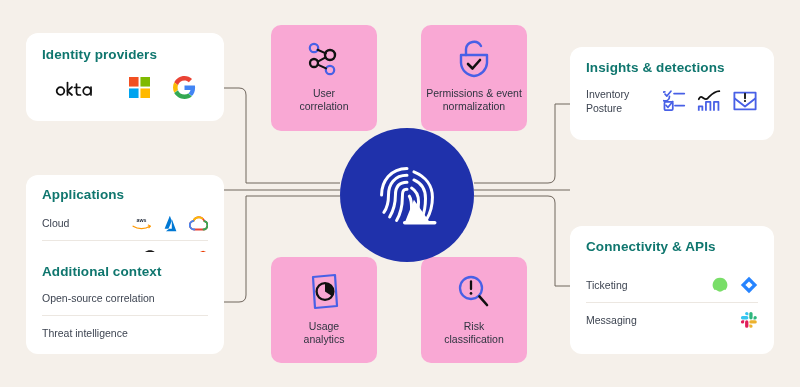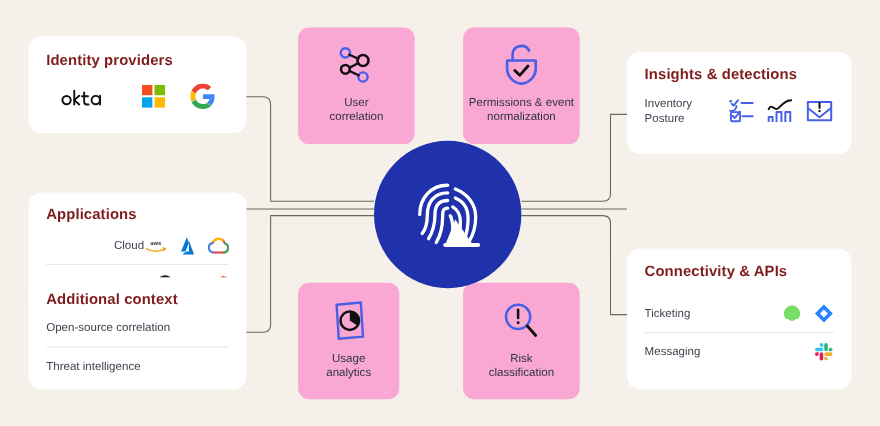--- a/index.html
+++ b/index.html
@@ -13,21 +13,21 @@
     position:relative;width:800px;height:387px;
     background:#f5f0ea;border-radius:14px;overflow:hidden;
   }
 
   
   .card{
     position:absolute;background:#ffffff;border-radius:12px;
     box-sizing:border-box;
   }
   .card-title{
-    color:#7f1d1d;font-size:13.5px;font-weight:600;letter-spacing:.1px;
+    color:#0f766e;font-size:13.5px;font-weight:600;letter-spacing:.1px;
     white-space:nowrap;
   }
   .row{
     display:flex;align-items:center;justify-content:space-between;
     height:34px;
   }
   .row-label{color:#3d4451;font-size:10.5px;white-space:nowrap;}
   .divider{height:1px;background:#ece7e1;width:100%;}
   .logos{display:flex;align-items:center;gap:11px;}
 
@@ -116,21 +116,21 @@
         <path fill="#EA4335" d="M24 9.5c3.5 0 6.6 1.2 9 3.6l6.7-6.7C35.6 2.5 30.2 0 24 0 14.6 0 6.5 5.4 2.6 13.2l7.8 6.1C12.3 13.3 17.7 9.5 24 9.5z"></path>
         <path fill="#4285F4" d="M46.1 24.6c0-1.6-.1-3.2-.4-4.6H24v9.1h12.4c-.5 2.9-2.2 5.3-4.6 7l7.5 5.8c4.4-4.1 6.8-10.1 6.8-17.3z"></path>
         <path fill="#FBBC05" d="M10.4 28.6c-.5-1.4-.8-2.9-.8-4.6s.3-3.2.8-4.6l-7.8-6.1C.9 16.4 0 20.1 0 24s.9 7.6 2.6 10.7l7.8-6.1z"></path>
         <path fill="#34A853" d="M24 48c6.2 0 11.5-2 15.3-5.6l-7.5-5.8c-2.1 1.4-4.8 2.2-7.8 2.2-6.3 0-11.7-3.8-13.6-9.2l-7.8 6.1C6.5 42.6 14.6 48 24 48z"></path>
       </svg>
     </div>
   </div>
 
   <div class="card" style="left:26px;top:131px;width:198px;height:111px;padding:12px 16px;margin-top:44px;">
     <div class="card-title">Applications</div>
-    <div class="row" style="margin-top:4px;justify-content:flex-end;">
+    <div class="row" style="margin-top:4px;">
       <span class="row-label">Cloud</span>
       <span class="logos">
 
         <svg width="21" height="14" viewBox="0 0 40 26">
           <text x="20" y="12" font-family="Liberation Sans, sans-serif" font-size="10" font-weight="700" fill="#252f3e" text-anchor="middle">aws</text>
           <path d="M4 19 C13 25 27 25 36 19" stroke="#ff9900" stroke-width="2.4" fill="none" stroke-linecap="round"></path>
           <path d="M33 17 L37 19 L34 22" stroke="#ff9900" stroke-width="2.2" fill="none" stroke-linecap="round" stroke-linejoin="round"></path>
         </svg>
 
         <svg width="15" height="17" viewBox="0 0 22 26">
@@ -197,21 +197,21 @@
   <div class="tile" style="left:421px;top:25px;width:106px;height:106px;justify-content:center;padding-bottom:4px;">
     <svg width="36" height="40" viewBox="0 0 34 40" style="margin-bottom:8px;">
       <path d="M9 16 V10 a8 8 0 0 1 15 -3" fill="none" stroke="#4860e6" stroke-width="2.4" stroke-linecap="round"></path>
       <path d="M4 16 H30 V24 a14 14 0 0 1 -13 13 A14 14 0 0 1 4 24 Z" fill="none" stroke="#4860e6" stroke-width="2.4" stroke-linejoin="round"></path>
       <path d="M11 25 L15.5 29.5 L23 21" fill="none" stroke="#111111" stroke-width="2.6" stroke-linecap="round" stroke-linejoin="round"></path>
     </svg>
     <div class="tile-label">Permissions &amp; event
 normalization</div>
   </div>
 
-  <div class="tile" style="left:271px;top:257px;width:92px;height:106px;justify-content:center;padding-bottom:2px;">
+  <div class="tile" style="left:271px;top:257px;width:106px;height:106px;justify-content:center;padding-bottom:2px;">
     <svg width="38" height="40" viewBox="0 0 36 40" style="margin-bottom:8px;">
       <path d="M7 5 L29 3 L31 34 L9 36 Z" fill="none" stroke="#4860e6" stroke-width="2.2" stroke-linejoin="round"></path>
       <circle cx="19" cy="19.5" r="8.4" fill="none" stroke="#111111" stroke-width="2.3"></circle>
       <path d="M19 19.5 L19 11.1 A8.4 8.4 0 0 1 25.8 24 Z" fill="#111111"></path>
     </svg>
     <div class="tile-label">Usage
 analytics</div>
   </div>
 
   <div class="tile" style="left:421px;top:257px;width:106px;height:106px;justify-content:center;padding-bottom:2px;">

